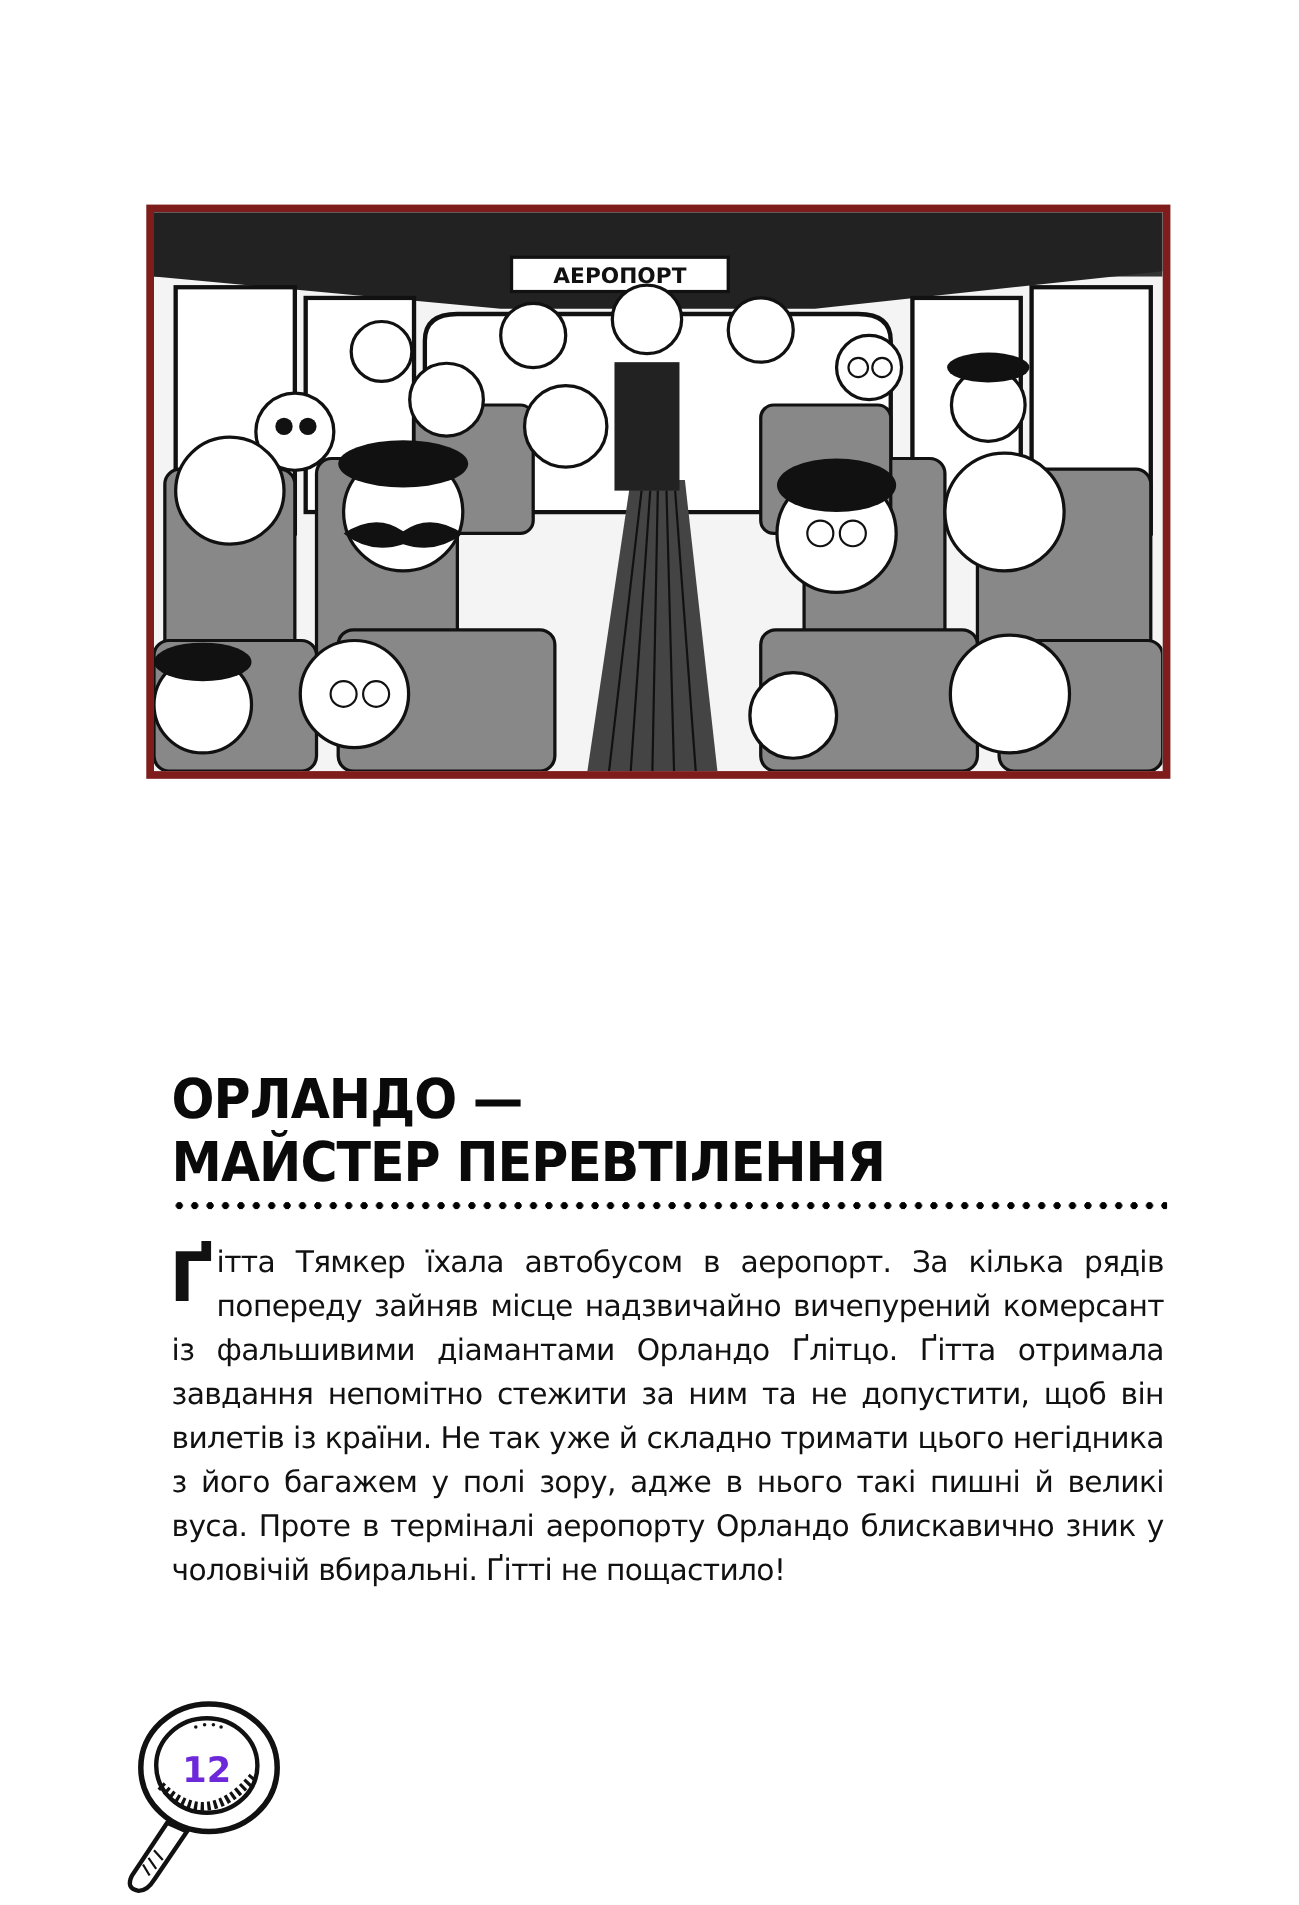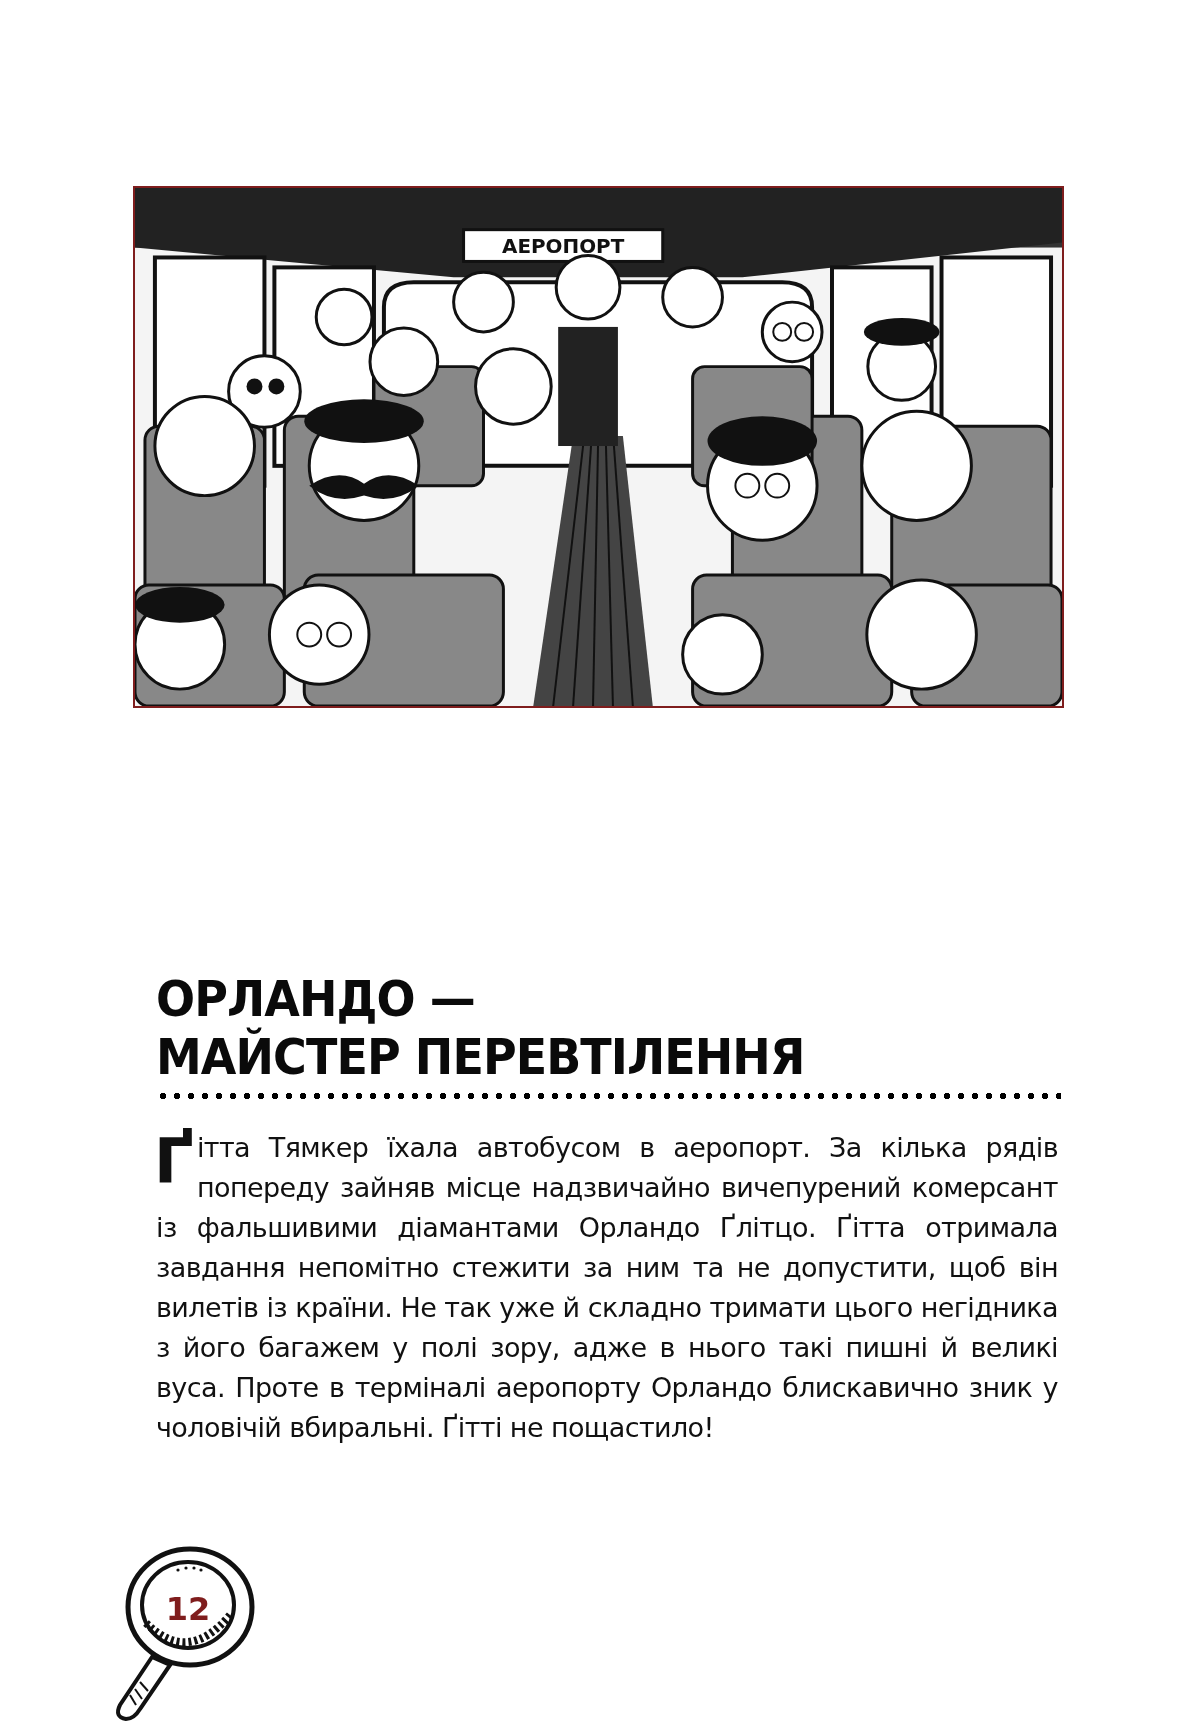--- a/index.html
+++ b/index.html
@@ -1,36 +1,36 @@
 <!DOCTYPE html>
 <html><head>
 <meta charset="utf-8">
 <style>
   html, body { margin: 0; padding: 0; background: #ffffff; }
   body { width: 1181px; height: 1732px; position: relative; overflow: hidden;
          font-family: "Liberation Sans", sans-serif; color: #111; }
   .illustration { position: absolute; left: 133px; top: 186px; width: 931px; height: 522px;
-         border: 2px solid #7f1d1d; box-sizing: border-box; background: #f4f4f4; overflow: hidden; }
+         border: 7px solid #7f1d1d; box-sizing: border-box; background: #f4f4f4; overflow: hidden; }
   .illustration svg { display: block; width: 100%; height: 100%; }
   .title { position: absolute; left: 156px; top: 970px; margin: 0;
          font-family: "DejaVu Sans", sans-serif; font-weight: bold; font-size: 50px;
          line-height: 58px; letter-spacing: -1px; color: #0a0a0a; transform: scaleX(0.92); transform-origin: left top; }
   .dots { position: absolute; left: 156px; top: 1091px; width: 905px; height: 10px;
          background-image: radial-gradient(circle, #000 3px, transparent 3.5px);
          background-size: 14px 10px; background-repeat: repeat-x; }
   .body-text { position: absolute; left: 156px; top: 1128px; width: 902px;
          font-family: "DejaVu Sans", sans-serif; font-size: 27px; line-height: 40px;
          text-align: justify; color: #111; letter-spacing: -0.6px; }
   .body-text p { margin: 0; }
   .body-text p.indent { text-indent: 40px; }
   .dropcap { float: left; font-size: 62px; line-height: 56px; font-weight: bold;
          margin: 6px 4px 0 -2px; font-family: "DejaVu Sans", sans-serif; }
   .page-num-wrap { position: absolute; left: 100px; top: 1545px; width: 180px; height: 180px; }
   .page-num { position: absolute; left: 48px; top: 45px; width: 80px; text-align: center;
-         font-family: "DejaVu Sans", sans-serif; font-weight: bold; font-size: 32px; color: #7f1d1d; }
+         font-family: "DejaVu Sans", sans-serif; font-weight: bold; font-size: 32px; color: #6d28d9; }
 </style>
 </head>
 <body>
 
 <div class="illustration">
   <svg viewBox="0 0 931 522" preserveAspectRatio="none">
 
     <rect x="0" y="0" width="931" height="60" fill="#333"></rect>
     <path d="M0 60 L320 90 L610 90 L931 55 L931 0 L0 0Z" fill="#222"></path>
 

